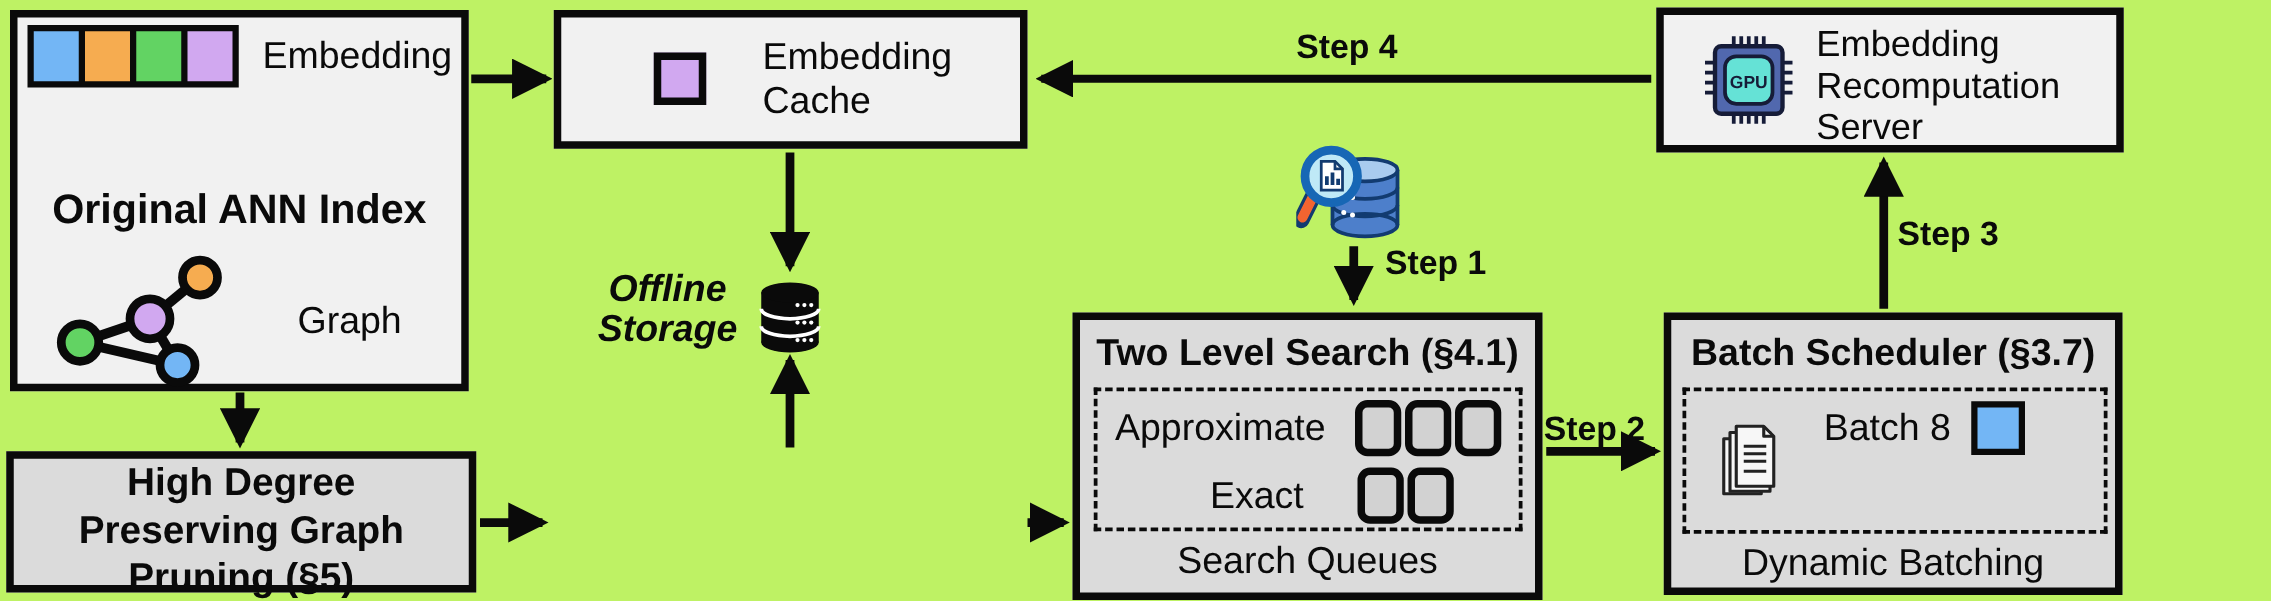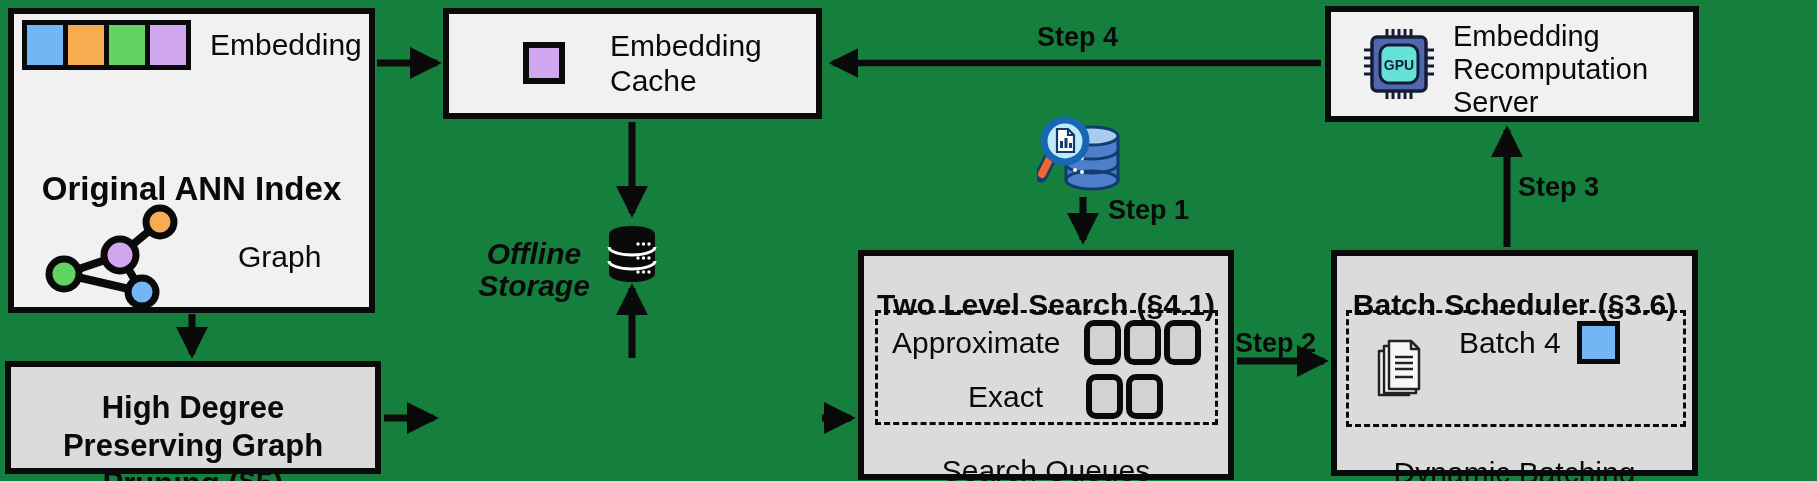--- a/index.html
+++ b/index.html
@@ -1,25 +1,25 @@
 <!DOCTYPE html>
 <html><head>
 <meta charset="utf-8">
 <style>
   html,body{margin:0;padding:0;background:#fff;}
   #canvas{
-    position:relative;width:1817px;height:481px;background:#15803d;overflow:hidden;
+    position:relative;width:1817px;height:481px;background:#bef264;overflow:hidden;
     font-family:"Liberation Sans", sans-serif;color:#0a0a0a;
   }
   .box{position:absolute;box-sizing:border-box;border:6px solid #0a0a0a;}
   .light{background:#F1F1F1;}
   .dark{background:#DBDBDB;}
   .abs{position:absolute;}
   .bold{font-weight:bold;}
-  .ctr{left:0;right:0;text-align:center;margin-top:22px;}
+  .ctr{left:0;right:0;text-align:center;}
   
   .cellstrip{display:flex;background:#0a0a0a;padding:5px;gap:5px;}
   .cell{width:36px;height:40px;}
   .c-blue{background:#73B6F5;}
   .c-orange{background:#F6AC50;}
   .c-green{background:#62D363;}
   .c-purple{background:#D1A8F0;}
   
   .queue{width:25px;height:33px;border:6px solid #0a0a0a;border-radius:10px;background:#D2D2D2;}
   .qrow{position:absolute;left:14px;right:14px;display:flex;align-items:center;justify-content:space-between;}
@@ -158,38 +158,38 @@
           <span class="queue"></span>
           <span class="queue"></span>
         </span>
       </div>
     </div>
     <div class="abs ctr t30" style="top:176px;">Search Queues</div>
   </div>
   <div class="abs bold t27" style="left:1235px;top:328px;">Step 2</div>
 
   <div class="box dark" style="left:1331px;top:250px;width:367px;height:226px;">
-    <div class="abs ctr bold t30" style="top:10px;">Batch Scheduler (§3.6)</div>
+    <div class="abs ctr bold t30" style="top:10px;">Batch Scheduler (§3.7)</div>
     <div class="dashed" style="left:9px;top:54px;width:340px;height:117px;">
       <svg class="abs" style="left:26px;top:24px;" width="56" height="64" viewBox="0 0 56 64">
         <g fill="#F7F7F7" stroke="#222222" stroke-width="2.5" stroke-linejoin="round">
           <path d="M4,14 h30 v44 h-30 z"></path>
           <path d="M9,9 h32 v47 h-32 z"></path>
           <path d="M14,4 h22 l8,8 v40 h-30 z"></path>
           <path d="M36,4 v8 h8" fill="none"></path>
         </g>
         <g stroke="#222222" stroke-width="2.5">
           <line x1="20" y1="20" x2="38" y2="20"></line>
           <line x1="20" y1="26" x2="38" y2="26"></line>
           <line x1="20" y1="32" x2="38" y2="32"></line>
           <line x1="20" y1="40" x2="38" y2="40"></line>
         </g>
       </svg>
       <div class="abs" style="left:110px;top:8px;display:flex;align-items:center;gap:16px;">
-        <span class="t30">Batch 4</span>
+        <span class="t30">Batch 8</span>
         <span class="bgroup">
           <span class="bcell c-blue"></span>
         </span>
       </div>
     </div>
     <div class="abs ctr t30" style="top:178px;">Dynamic Batching</div>
   </div>
   <div class="abs bold t27" style="left:1518px;top:172px;">Step 3</div>
 
   <div class="box light" style="left:1325px;top:6px;width:374px;height:116px;">

